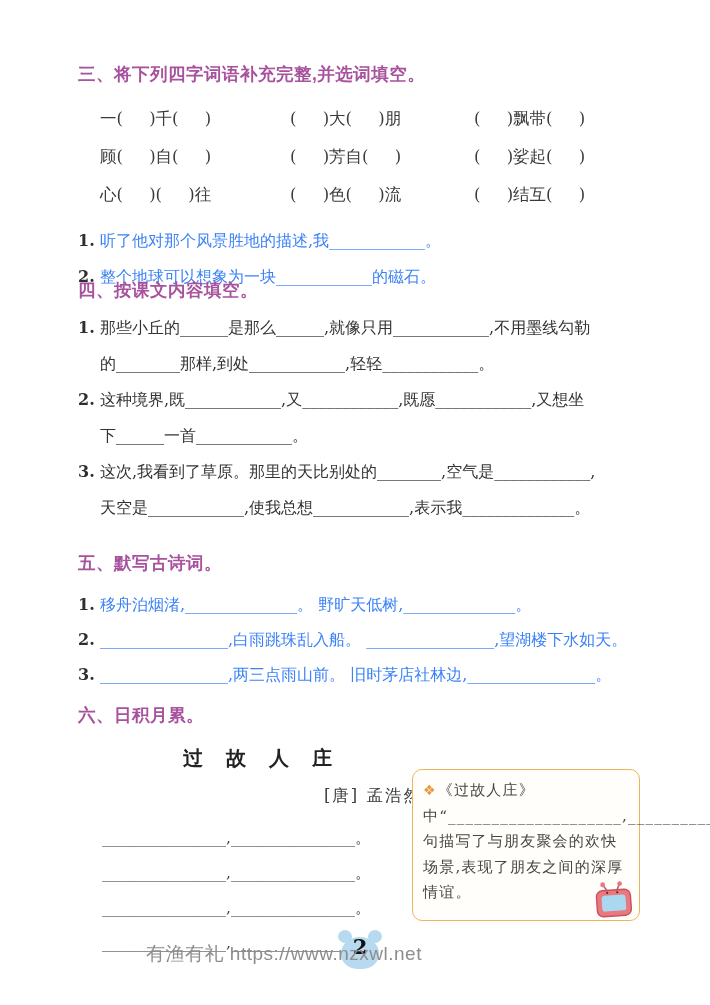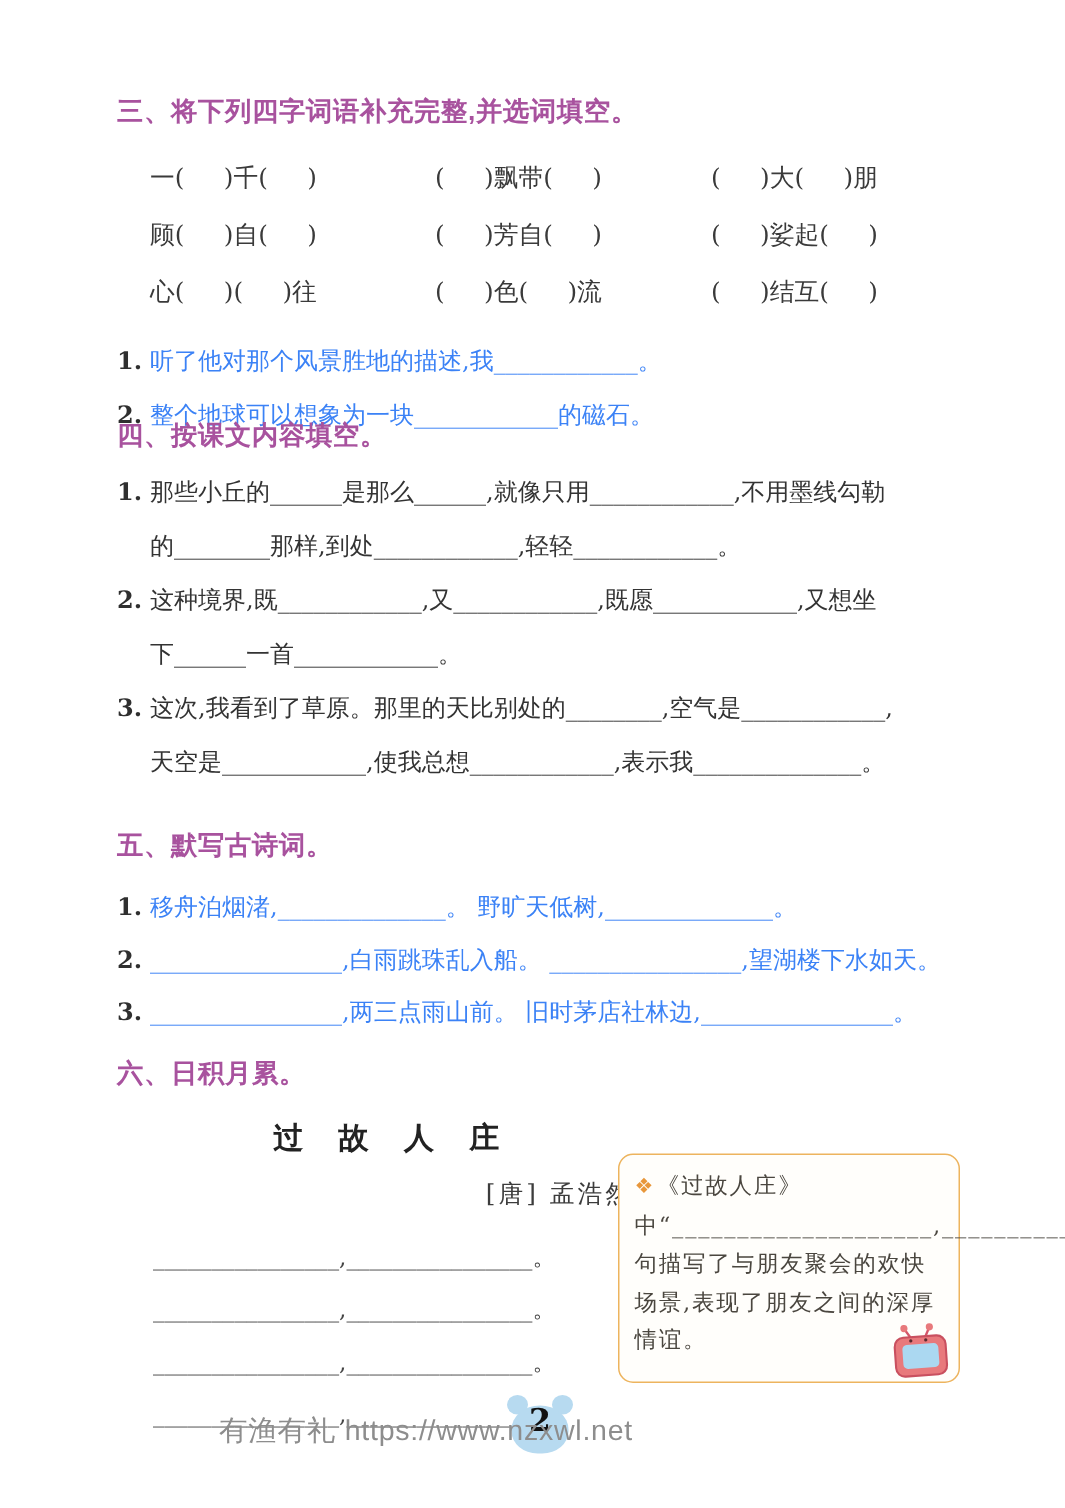--- a/index.html
+++ b/index.html
@@ -23,21 +23,21 @@
   .qnum{font-weight:bold;width:22px;flex:0 0 22px;font-family:"DejaVu Serif",serif;}
   .qtext{white-space:nowrap;color:#3b82f6;}
   .qlines .qline{white-space:nowrap;line-height:36px;color:#333;}
   .q4{margin-top:0;}
   .sec5 .qitem{margin-top:0;}
   .sec5 .qline1{line-height:35px;}
   
   .poem{width:320px;margin-left:24px;position:relative;}
   .poem-title{
     text-align:center;font-weight:bold;font-size:20px;letter-spacing:9px;
-    margin-top:18px;color:#222;font-family:Liberation Sans, sans-serif;
+    margin-top:18px;color:#222;font-family:Liberation Serif, serif;
   }
   .poem-author{margin-top:13px;padding-left:92px;font-size:16.5px;color:#3c3c3c;letter-spacing:2px;text-align:right;}
   .poem-line{white-space:nowrap;line-height:35px;margin-top:0;color:#444;font-size:15.5px;}
   .poem-lines{margin-top:14px;}
   
   .callout{
     position:absolute;left:334px;top:66px;width:228px;min-height:128px;
     border:1.5px solid #edb45e;border-radius:10px;background:#fffefb;
     padding:8px 11px 14px 10px;box-sizing:border-box;
     font-size:15px;line-height:25.5px;color:#4a463f;letter-spacing:1.2px;
@@ -61,22 +61,22 @@
 </style>
 </head>
 <body>
 
 <div class="page">
 
   <section class="sec" style="top:62px">
     <h3 class="sec-title">三、将下列四字词语补充完整,并选词填空。</h3>
     <div class="word-grid">
       <span class="wcell">一(     )千(     )</span>
+      <span class="wcell">(     )大(     )朋</span>
       <span class="wcell">(     )飘带(     )</span>
-      <span class="wcell">(     )大(     )朋</span>
       <span class="wcell">顾(     )自(     )</span>
       <span class="wcell">(     )芳自(     )</span>
       <span class="wcell">(     )娑起(     )</span>
       <span class="wcell">心(     )(     )往</span>
       <span class="wcell">(     )色(     )流</span>
       <span class="wcell">(     )结互(     )</span>
     </div>
     <div class="qitem" style="margin-top:13px">
       <span class="qnum">1.</span>
       <span class="qtext">听了他对那个风景胜地的描述,我____________。</span>

